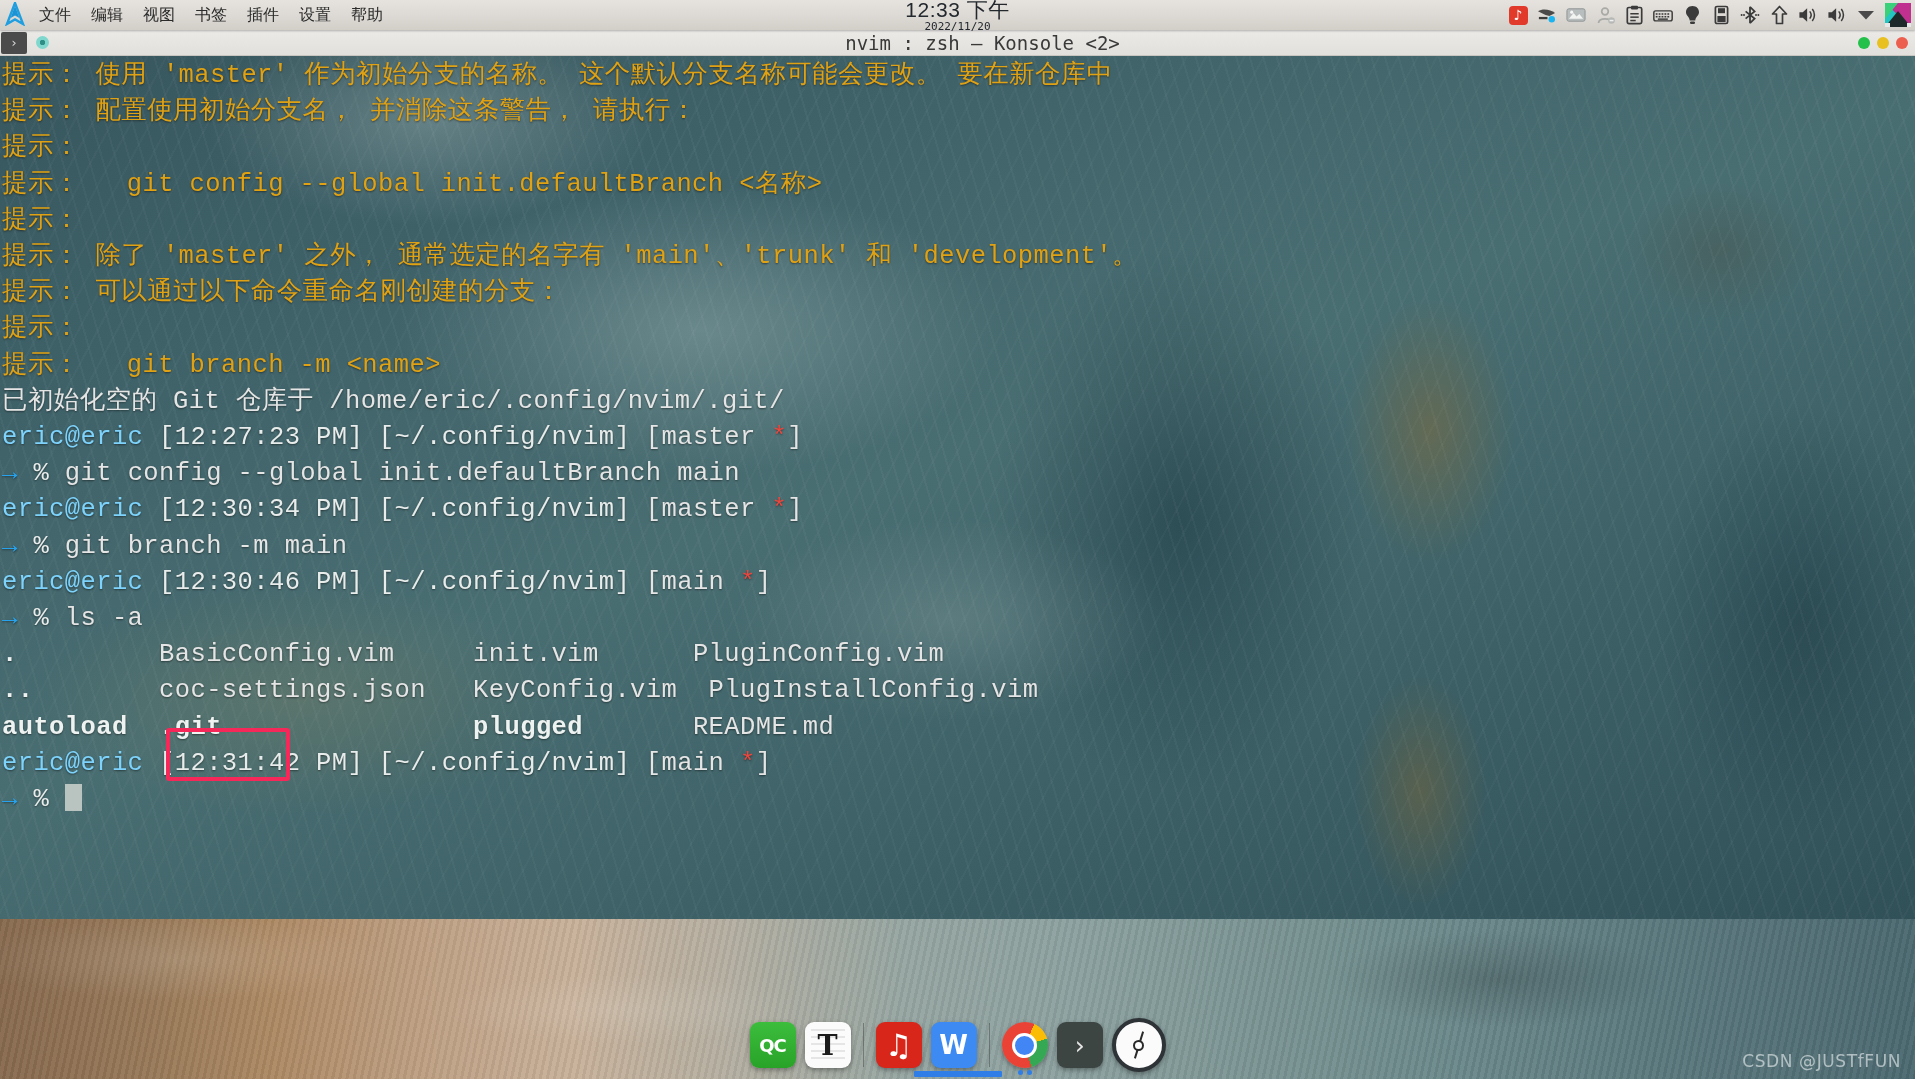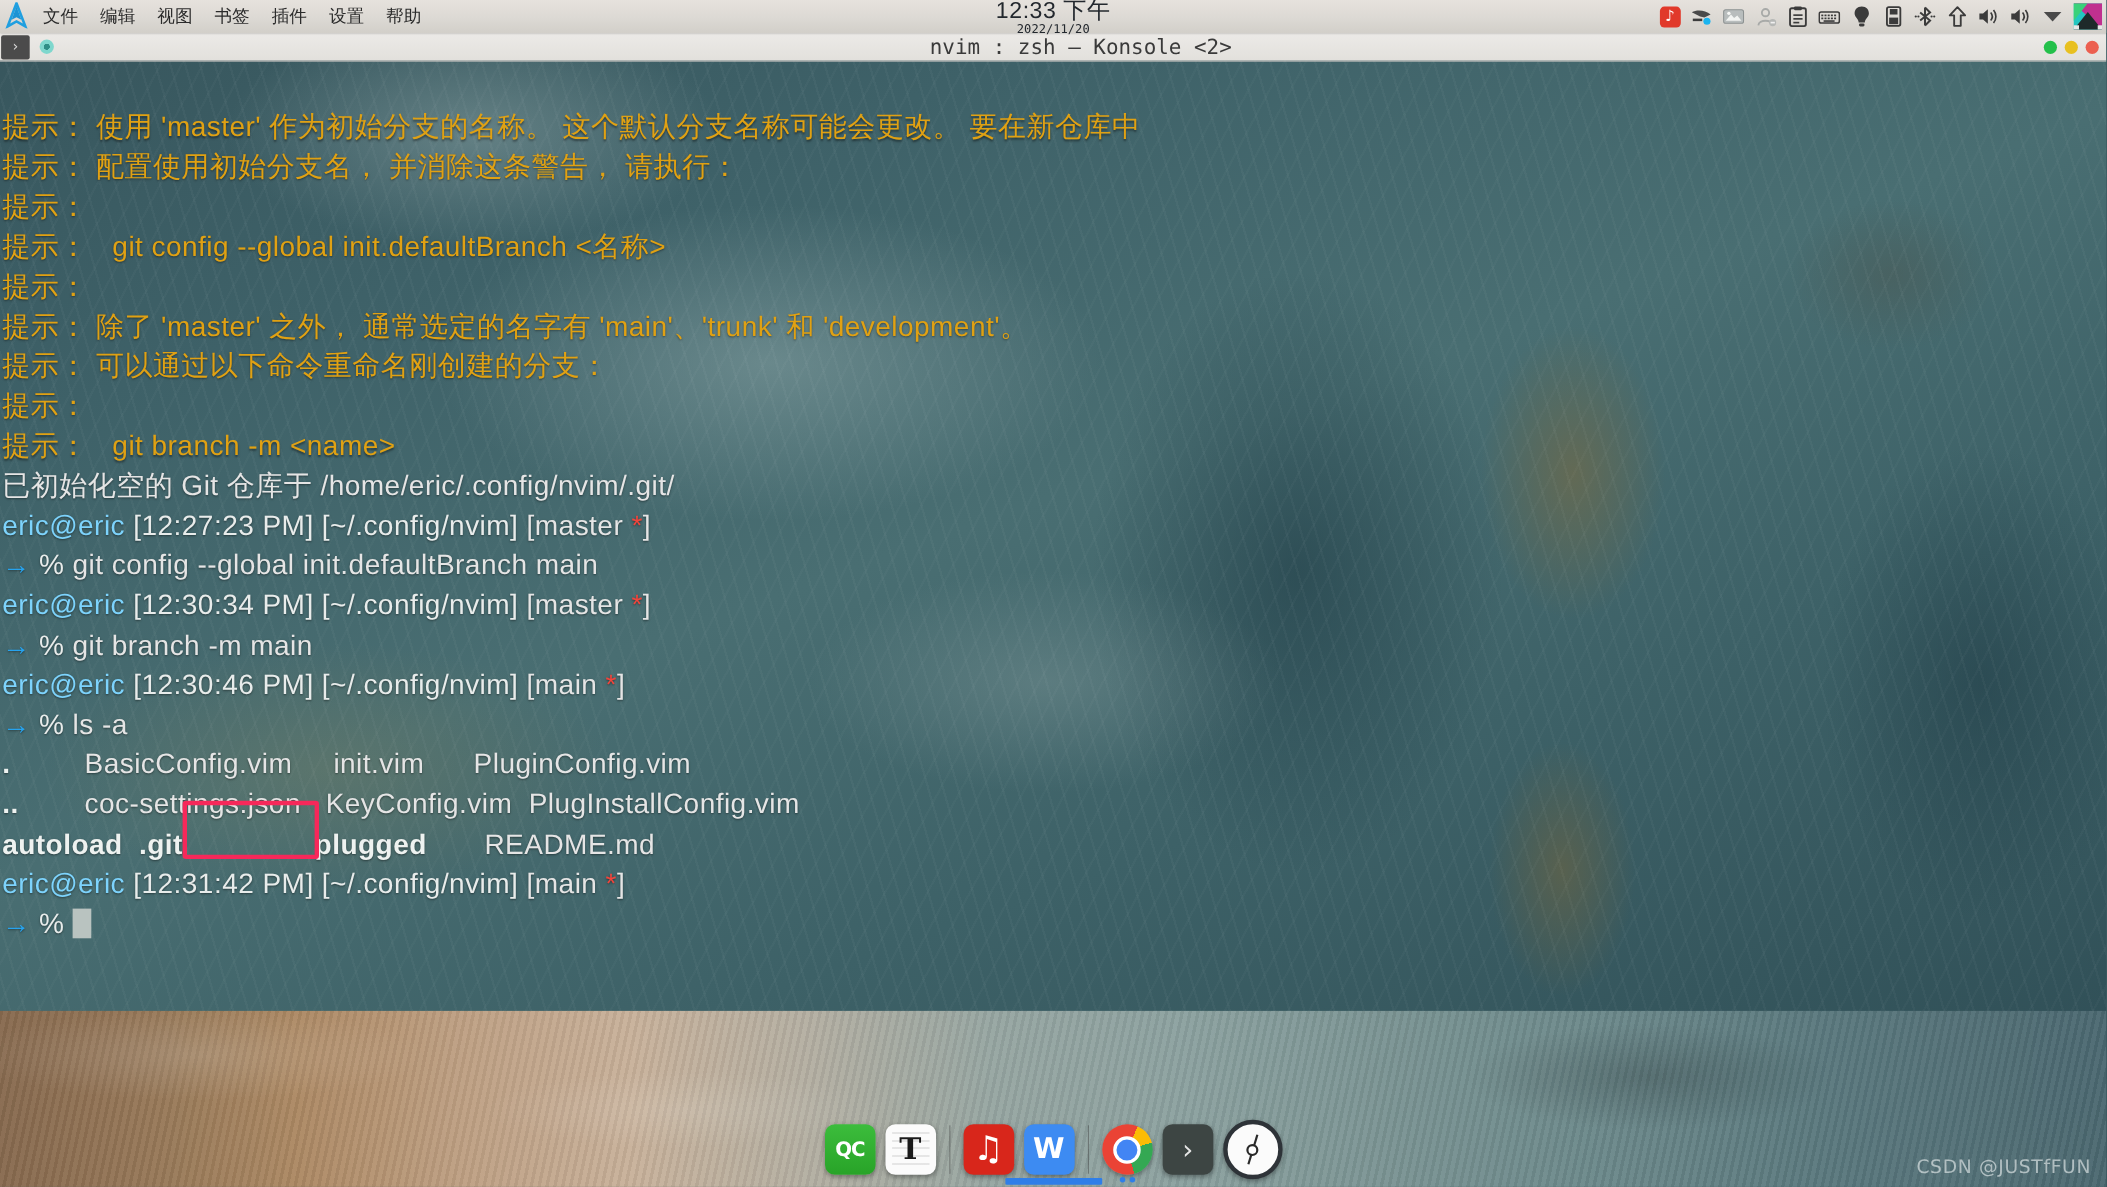--- a/index.html
+++ b/index.html
@@ -100,26 +100,25 @@
     font-family:"DejaVu Sans Mono",monospace;font-size:19px;color:#3a3a3a;white-space:nowrap;margin-left:25px;
   }
   #winbtns{position:absolute;right:7px;display:flex;gap:7px;align-items:center;}
   .wb{width:12px;height:12px;border-radius:50%;}
   .wb.g{background:#23c04a;} .wb.y{background:#e8c020;} .wb.r{background:#ec5f4f;}
 
   
   #term{
     position:absolute;left:0;top:25px;right:0;bottom:0;
     padding:3px 0 0 2px;
-    font-family:Liberation Sans, sans-serif;
+    font-family:Liberation Mono, monospace;
     font-size:25.5px;line-height:36.2px;
     letter-spacing:.4px;
     white-space:pre;
     text-shadow:0 1px 2px rgba(0,0,0,.45);
-    margin-top:40px;
   }
   .hint   {color:#e0a113;}
   .dim    {color:#e5e5e5;}
   .white  {color:#e8eceb;}
   .gray   {color:#7dd3fc;}
   .yellow {color:#e5e5e5;}
   .red    {color:#f0453c;}
   .blue   {color:#27a3ee;}
   .bold   {font-weight:bold;color:#eef2f0;}
   .cursor {display:inline-block;width:17px;height:27px;background:#b9c3c0;vertical-align:-5px;}

